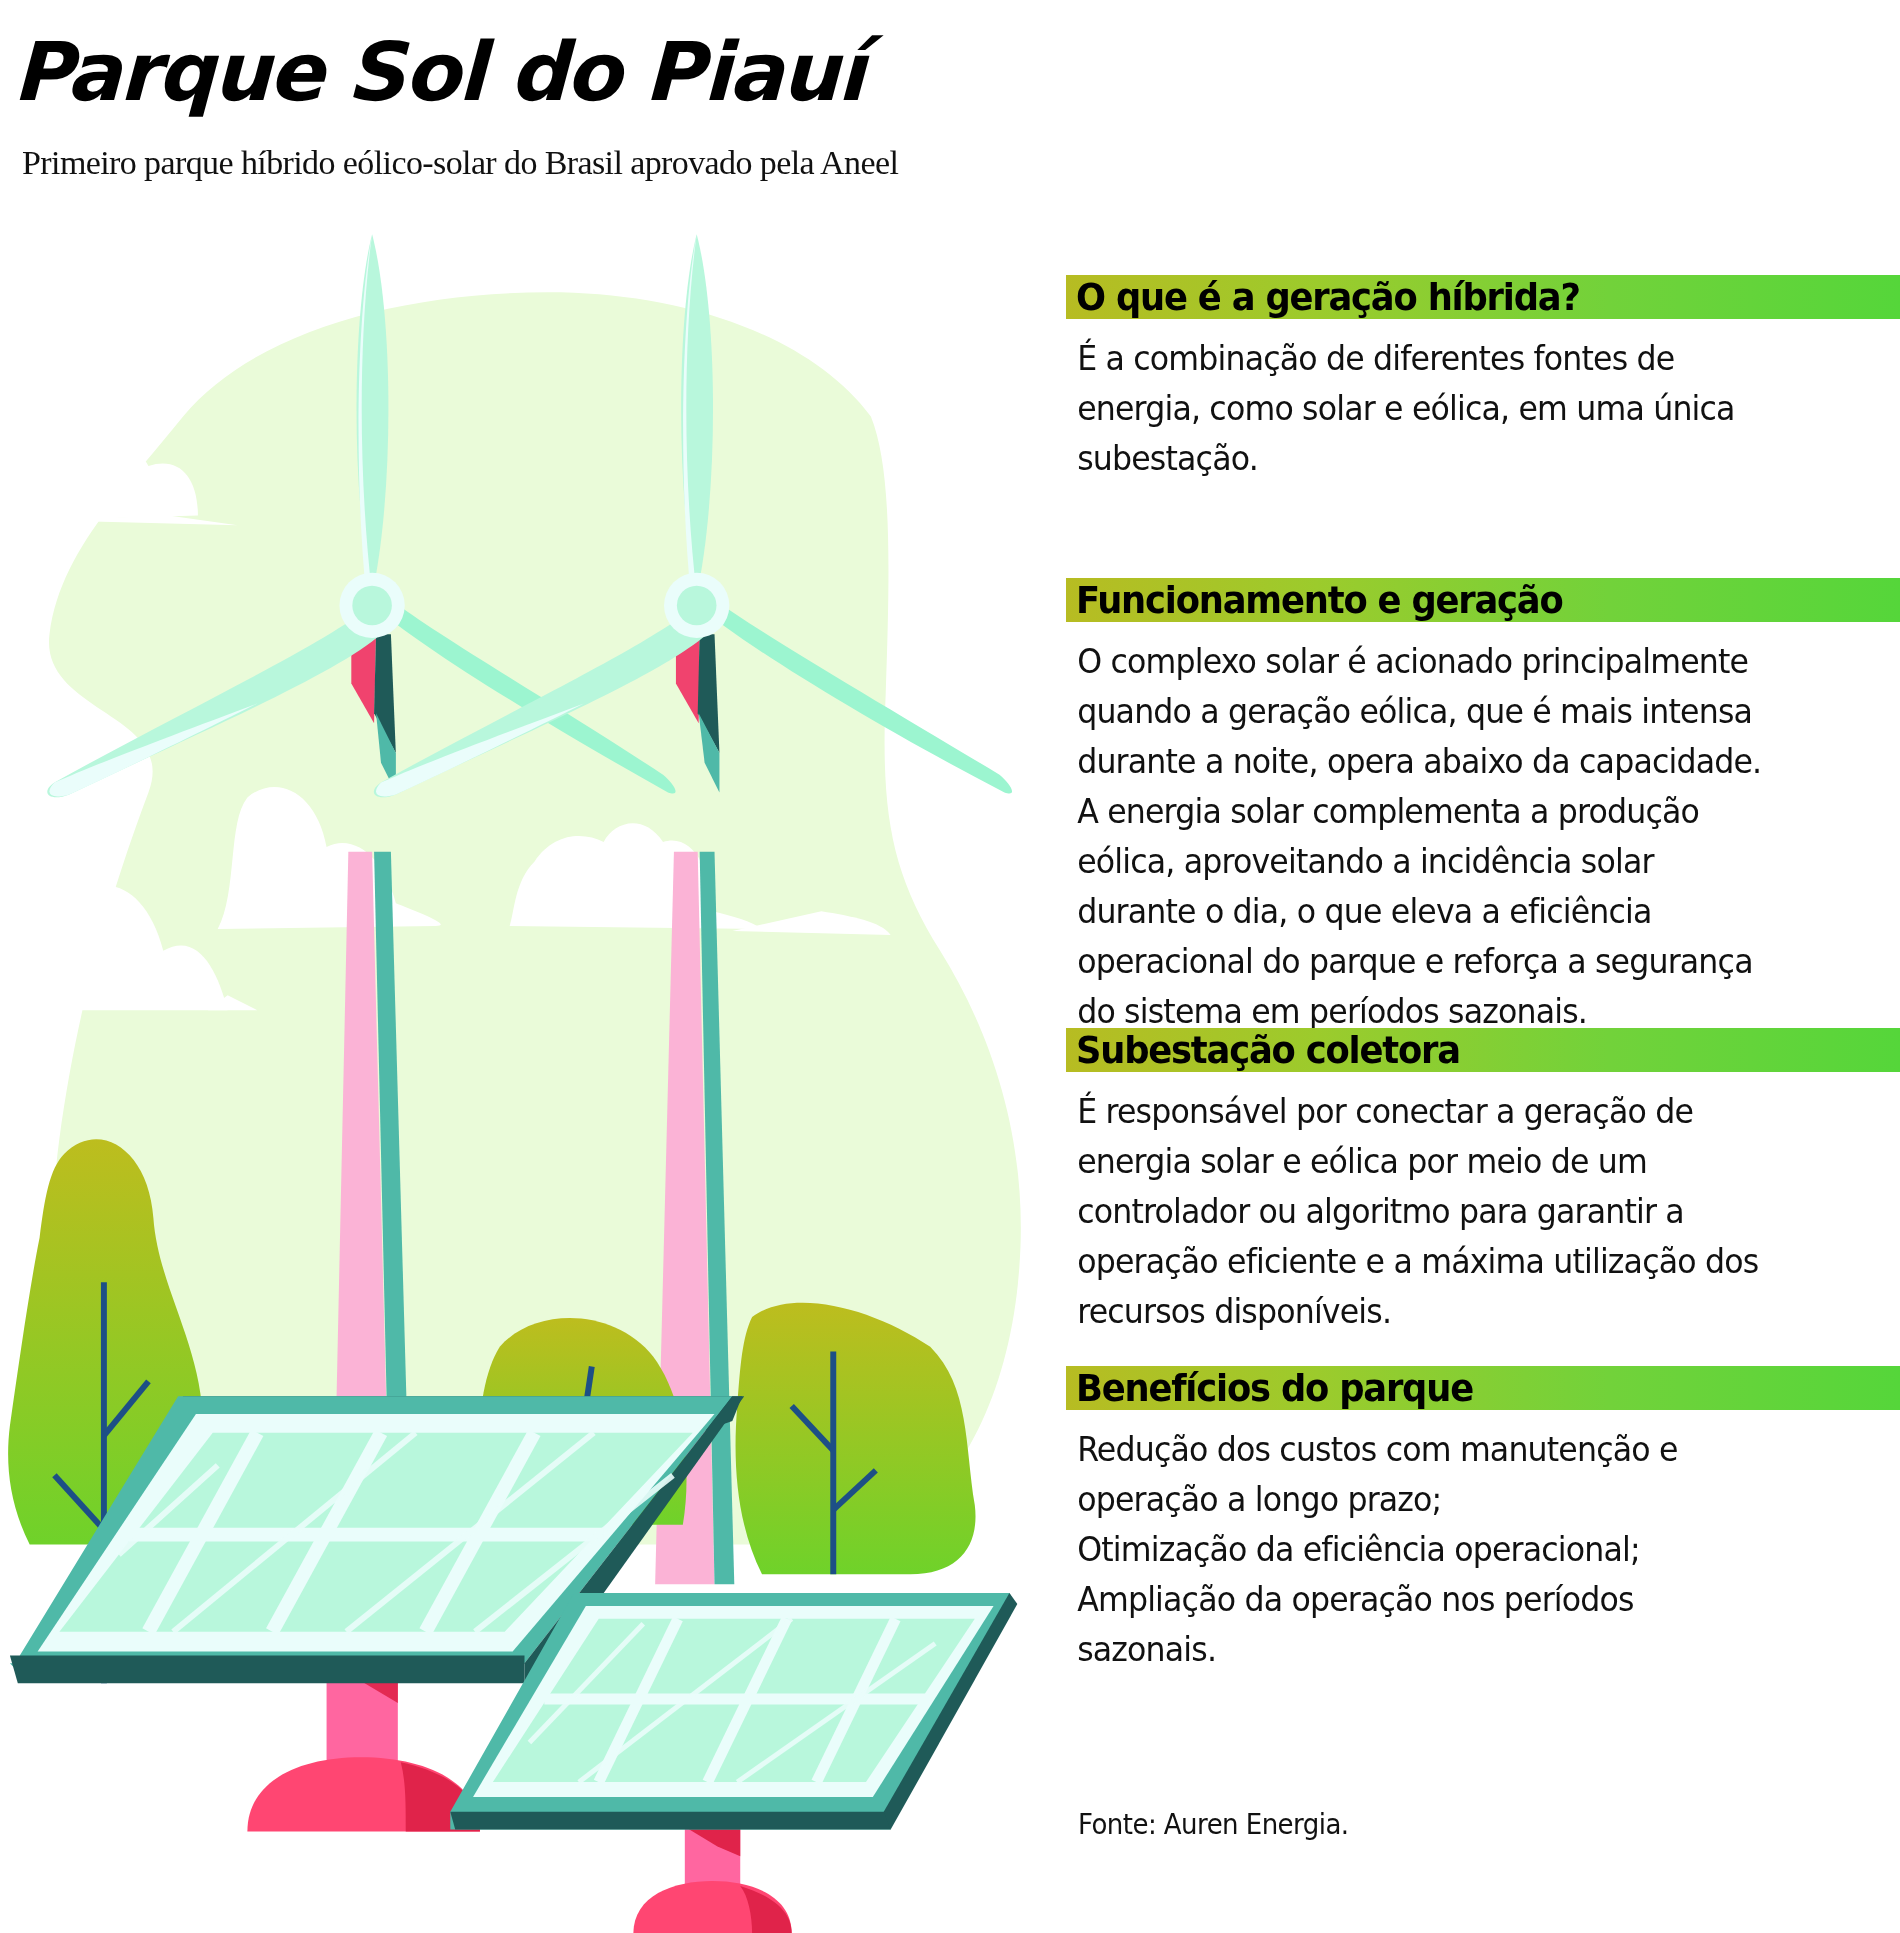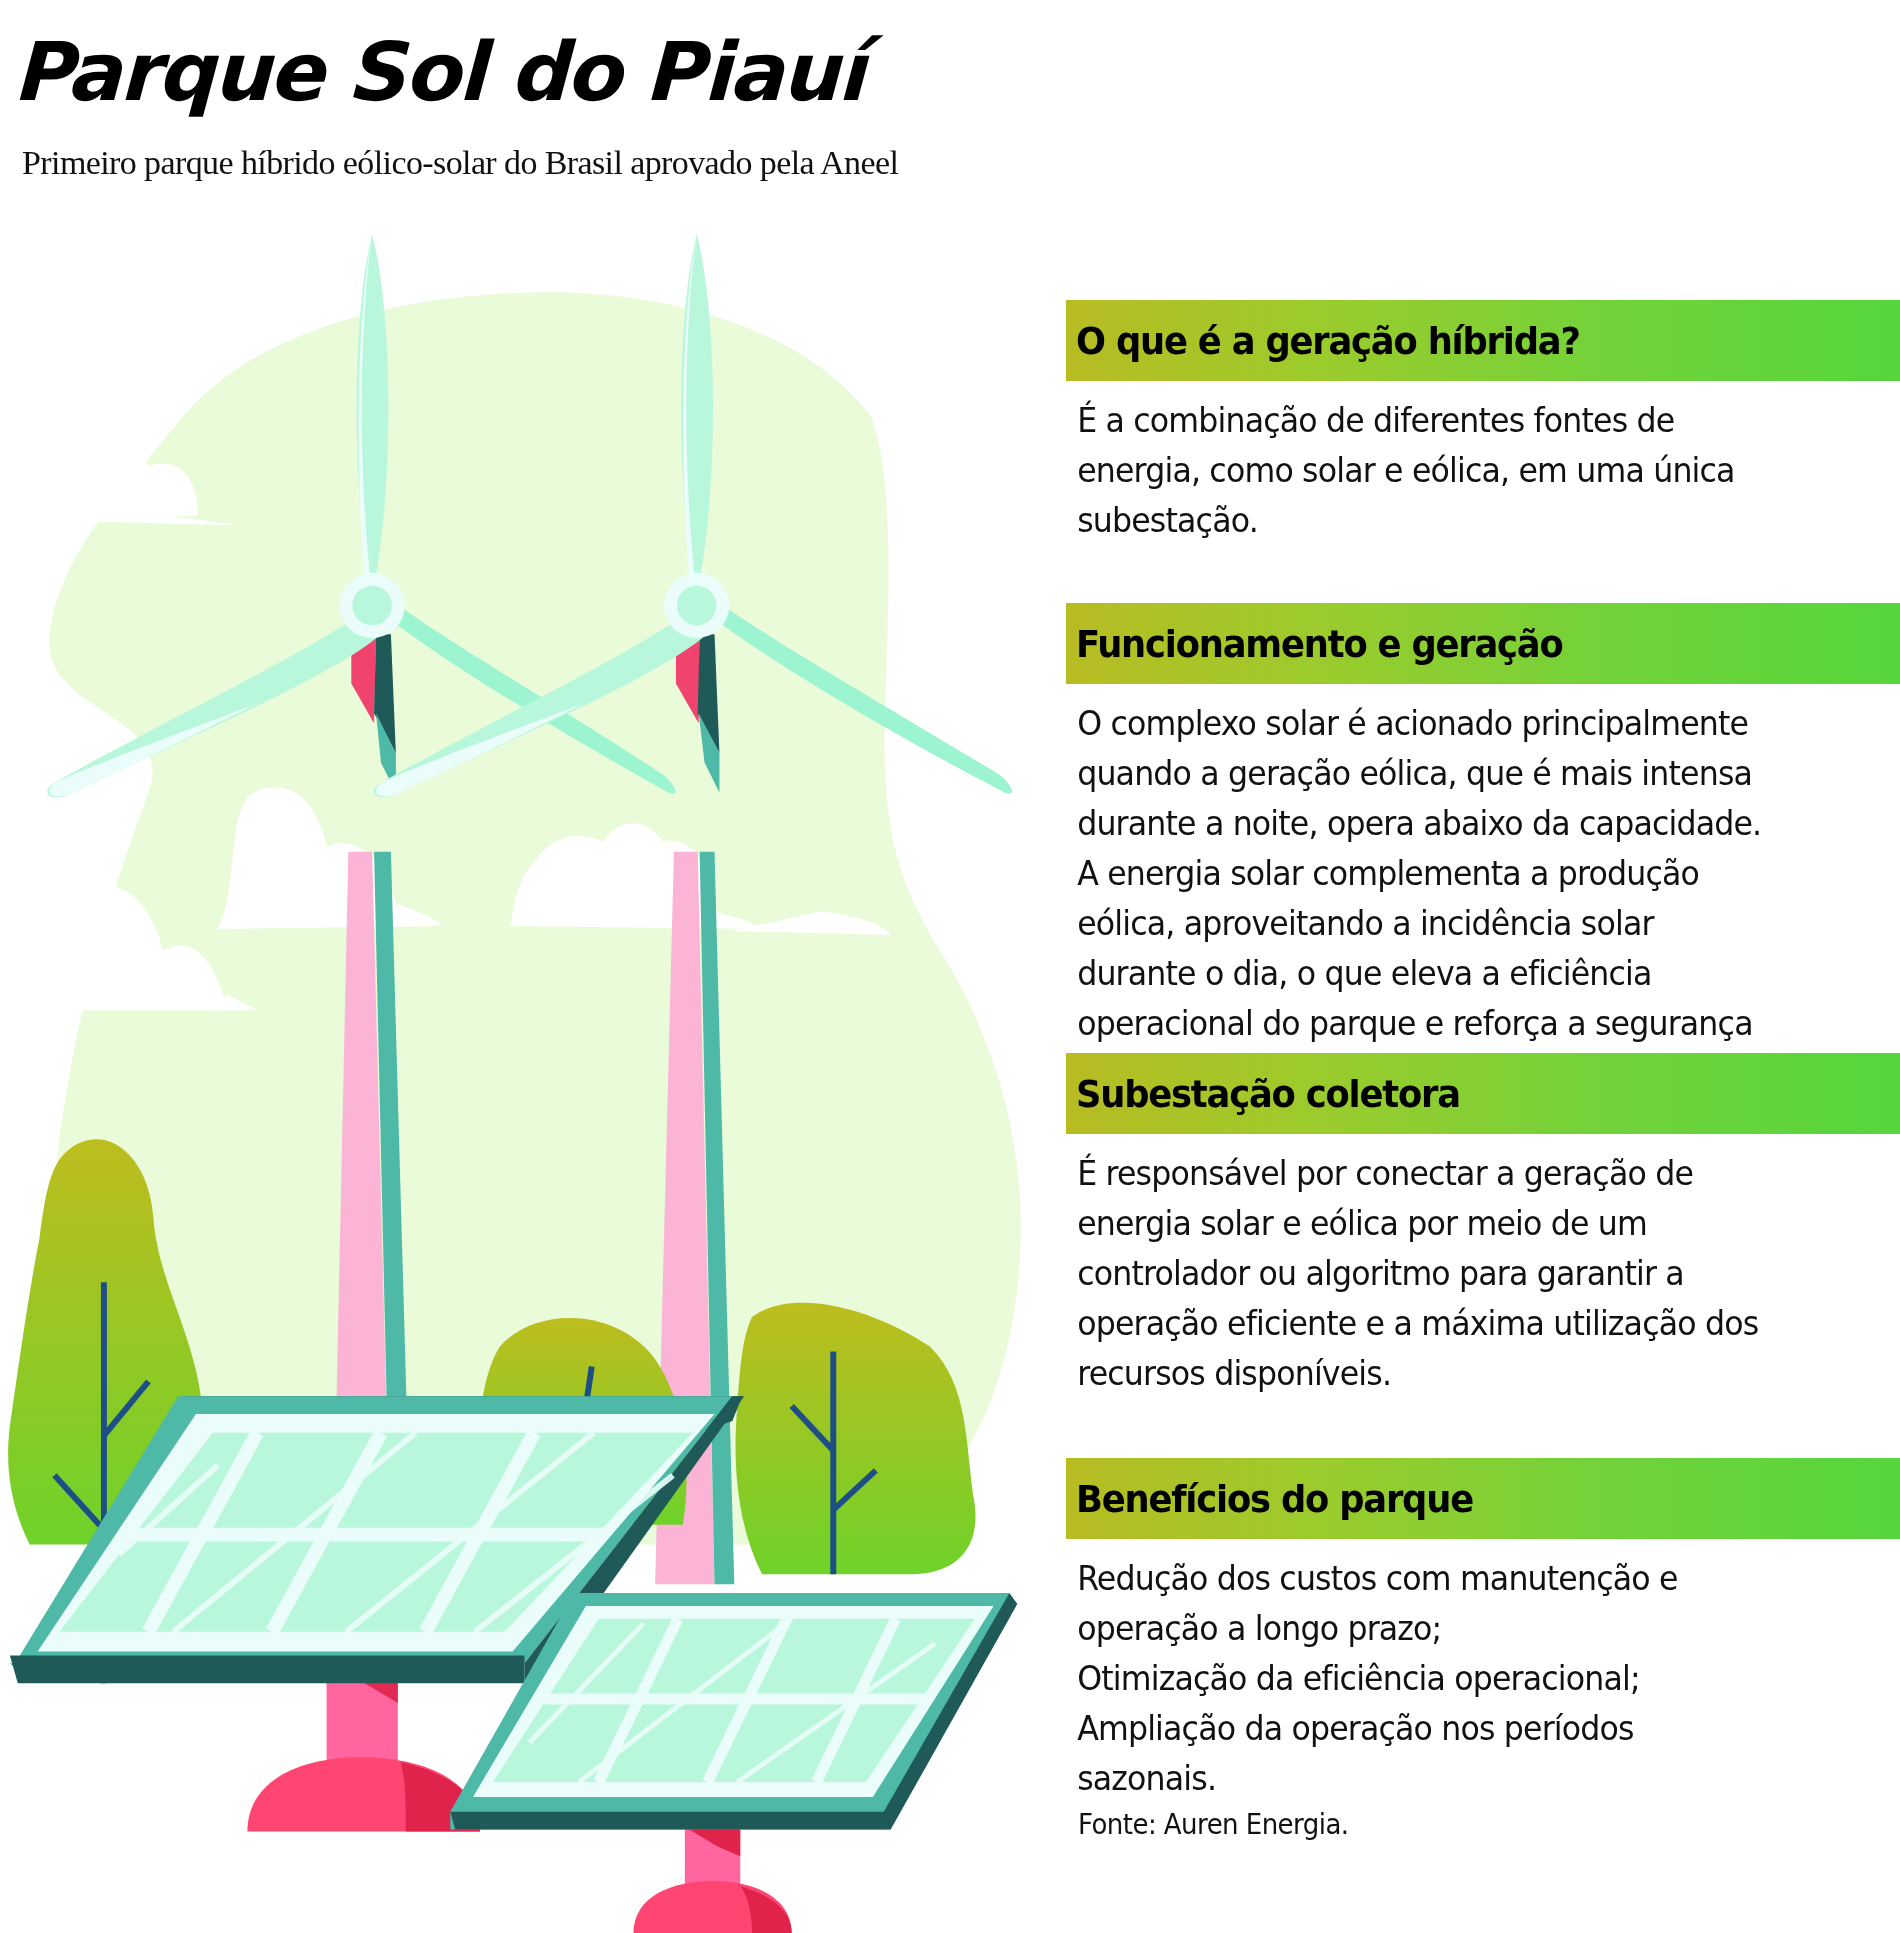--- a/index.html
+++ b/index.html
@@ -20,23 +20,23 @@
     font-size: 34px; line-height: 1; color: #111;
     letter-spacing: -0.6px;
   }
 
   .illustration { position: absolute; left: 0; top: 218px; width: 1049px; height: 1716px; }
   .illustration svg { width: 100%; height: 100%; display: block; }
 
   .info { position: absolute; left: 1066px; width: 835px; }
   .section { position: absolute; left: 0; width: 835px; }
   .bar {
-    height: 81px; width: 835px;
+    height: 44px; width: 835px;
     background: linear-gradient(90deg, #b7bc22 0%, #9ccb2c 30%, #72d23a 65%, #55d63a 100%);
-    display: flex; align-items: center; padding-left: 10px; margin-top: 25px;
+    display: flex; align-items: center; padding-left: 10px;
   }
   .bar h2 {
     font-family: "DejaVu Sans", sans-serif; font-weight: bold;
     font-size: 38px; color: #000; letter-spacing: -1.3px;
     transform: scaleX(0.93); transform-origin: left center; white-space: nowrap;
   }
   .body-text {
     margin-top: 14px; padding-left: 12px;
     font-family: "DejaVu Sans", sans-serif;
     font-size: 34px; line-height: 50px; color: #111;
@@ -218,21 +218,21 @@
     </div>
     <div class="body-text">
       <span class="line">É responsável por conectar a geração de</span>
       <span class="line">energia solar e eólica por meio de um</span>
       <span class="line">controlador ou algoritmo para garantir a</span>
       <span class="line">operação eficiente e a máxima utilização dos</span>
       <span class="line">recursos disponíveis.</span>
     </div>
   </section>
 
-  <section class="section" style="top:1433px">
+  <section class="section" style="top:1366px">
     <div class="bar">
       <h2>Benefícios do parque</h2>
     </div>
     <div class="body-text">
       <span class="line">Redução dos custos com manutenção e</span>
       <span class="line">operação a longo prazo;</span>
       <span class="line">Otimização da eficiência operacional;</span>
       <span class="line">Ampliação da operação nos períodos</span>
       <span class="line">sazonais.</span>
     </div>

